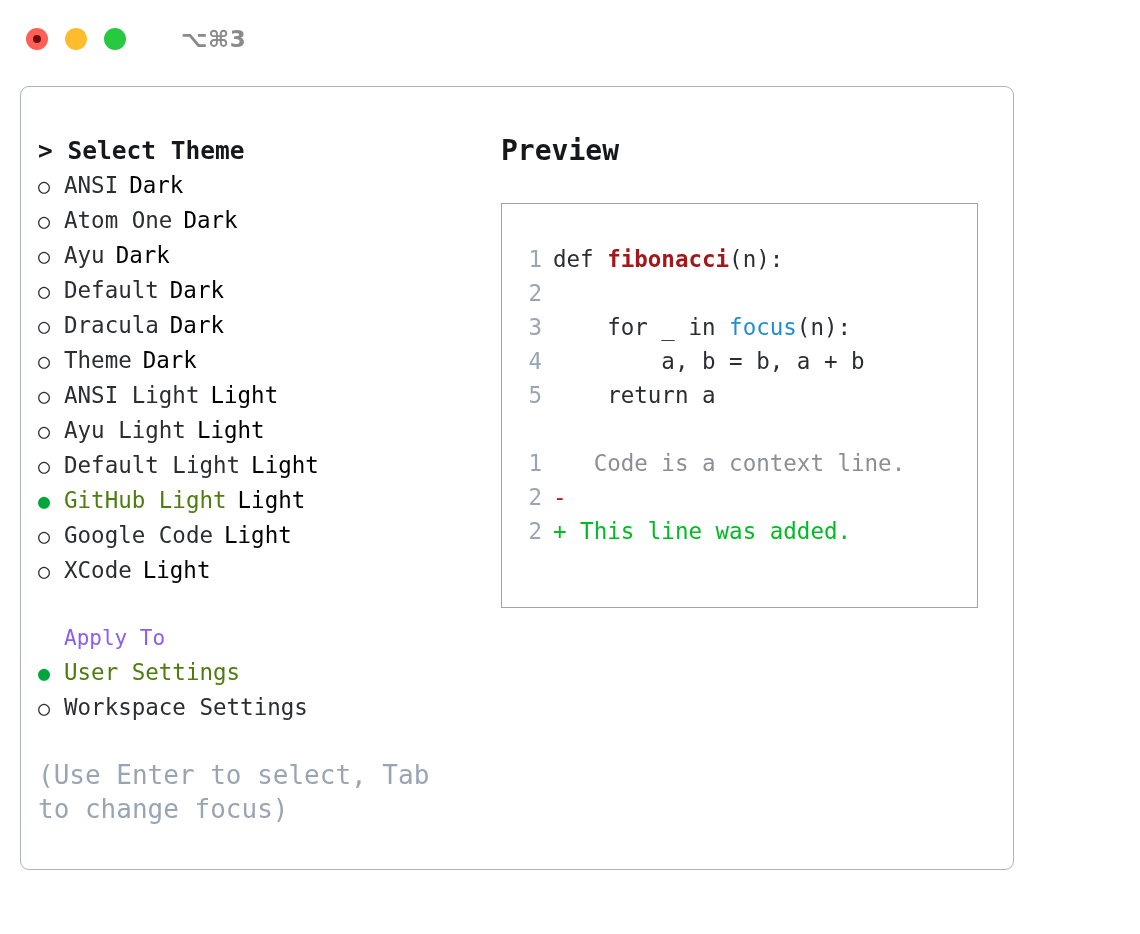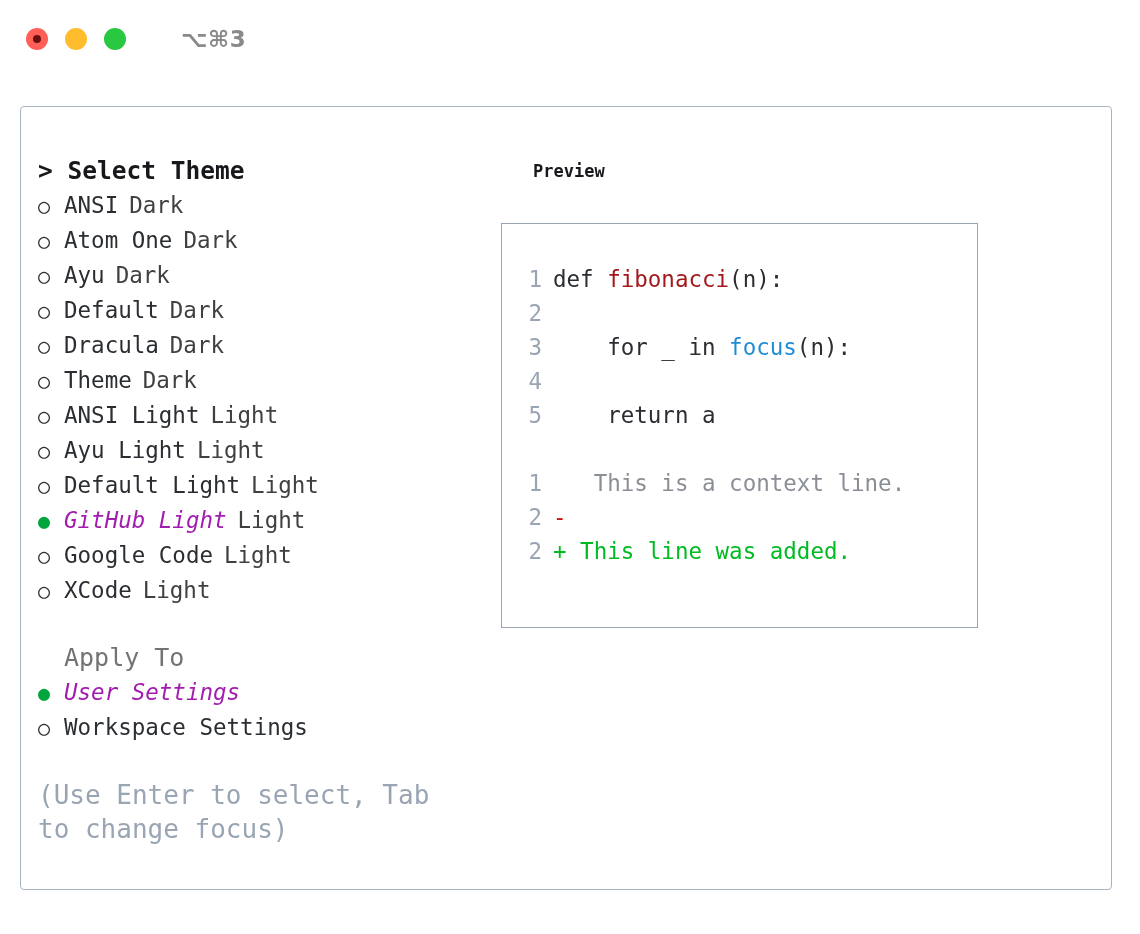--- a/index.html
+++ b/index.html
@@ -68,25 +68,25 @@
     font-weight: bold;
     color: #8a8a8a;
     letter-spacing: 0.5px;
     font-family: "DejaVu Sans", "Liberation Sans", sans-serif;
   }
 
   
   #main-panel {
     position: absolute;
     left: 20px;
-    top: 106px;
-    width: 1092px;
+    top: 86px;
+    width: 994px;
     height: 784px;
     border: 1.6px solid #a9b4c2;
-    border-radius: 4px;
+    border-radius: 9px;
     box-sizing: border-box;
     background: #ffffff;
   }
 
   
   #theme-column {
     position: absolute;
     left: 17px;
     top: 47px;
     width: 450px;
@@ -115,53 +115,52 @@
   }
   .bullet {
     display: inline-block;
     width: 26px;
     flex: 0 0 26px;
     color: #2a2d31;
     font-size: 20px;
   }
   .bullet.selected { color: #00a63c; }
   .theme-name { color: #2a2d31; }
-  .theme-row.selected .theme-name { color: #a21caf; font-style: italic; }
+  .theme-row.selected .theme-name { color: #4d7c0f; }
   .theme-tag {
-    color: #404040;
+    color: #000000;
     margin-left: 11px;
   }
 
   
   #apply-to-group { margin-top: 33px; }
   .apply-heading {
-    font-size: 25px;
-    color: #737373;
+    font-size: 21px;
+    color: #8b5cf6;
     line-height: 34px;
     padding-left: 26px;
     white-space: pre;
   }
 
   
   #hint-text {
     margin-top: 33px;
     font-size: 26px;
     color: #9aa5b4;
     line-height: 34px;
     width: 400px;
   }
 
   
   #preview-title {
-    font-size: 17px;
+    font-size: 28px;
     font-weight: bold;
     color: #16181c;
     line-height: 34px;
     white-space: pre;
-    margin-left: 32px;
   }
   #preview-box {
     margin-top: 35px;
     width: 477px;
     height: 405px;
     border: 1.6px solid #9aa5b4;
     box-sizing: border-box;
     background: #ffffff;
     padding: 38px 0 0 14px;
   }
@@ -174,21 +173,21 @@
   .lineno {
     color: #9aa5b4;
     width: 26px;
     flex: 0 0 26px;
     text-align: right;
     margin-right: 11px;
   }
   .code-text { color: #2a2d31; }
 
   .tok-plain   { color: #2a2d31; }
-  .tok-func    { color: #a3181a; font-weight: normal; }
+  .tok-func    { color: #a3181a; font-weight: bold; }
   .tok-num     { color: #0b7d7d; }
   .tok-builtin { color: #1f8dd6; }
 
   .blank-line { height: 34px; }
 
   .diff-ctx { color: #8a8f96; }
   .diff-del { color: #cc1111; }
   .diff-add { color: #00bb22; }
 </style>
 </head>
@@ -238,26 +237,26 @@
     </div>
 
     <div id="preview-column">
       <div id="preview-title">Preview</div>
 
       <div id="preview-box">
         <div id="code-block">
             <div class="code-line"><span class="lineno">1</span><span class="code-text"><span class="tok-plain">def </span><span class="tok-func">fibonacci</span><span class="tok-plain">(n):</span></span></div>
             <div class="code-line"><span class="lineno">2</span></div>
             <div class="code-line"><span class="lineno">3</span><span class="code-text"><span class="tok-plain">    for _ in </span><span class="tok-builtin">focus</span><span class="tok-plain">(n):</span></span></div>
-            <div class="code-line"><span class="lineno">4</span></div>
+            <div class="code-line"><span class="lineno">4</span><span class="code-text"><span class="tok-plain">        a, b = b, a + b</span></span></div>
             <div class="code-line"><span class="lineno">5</span><span class="code-text"><span class="tok-plain">    return a</span></span></div>
           </div>
         <div class="blank-line"></div>
         <div id="diff-block">
-            <div class="code-line"><span class="lineno">1</span><span class="diff-ctx"> </span><span class="diff-ctx">  This is a context line.</span></div>
+            <div class="code-line"><span class="lineno">1</span><span class="diff-ctx"> </span><span class="diff-ctx">  Code is a context line.</span></div>
             <div class="code-line"><span class="lineno">2</span><span class="diff-del">-</span></div>
             <div class="code-line"><span class="lineno">2</span><span class="diff-add">+</span><span class="diff-add"> This line was added.</span></div>
           </div>
       </div>
     </div>
 
   </div>
 </div>
 
 </body></html>

